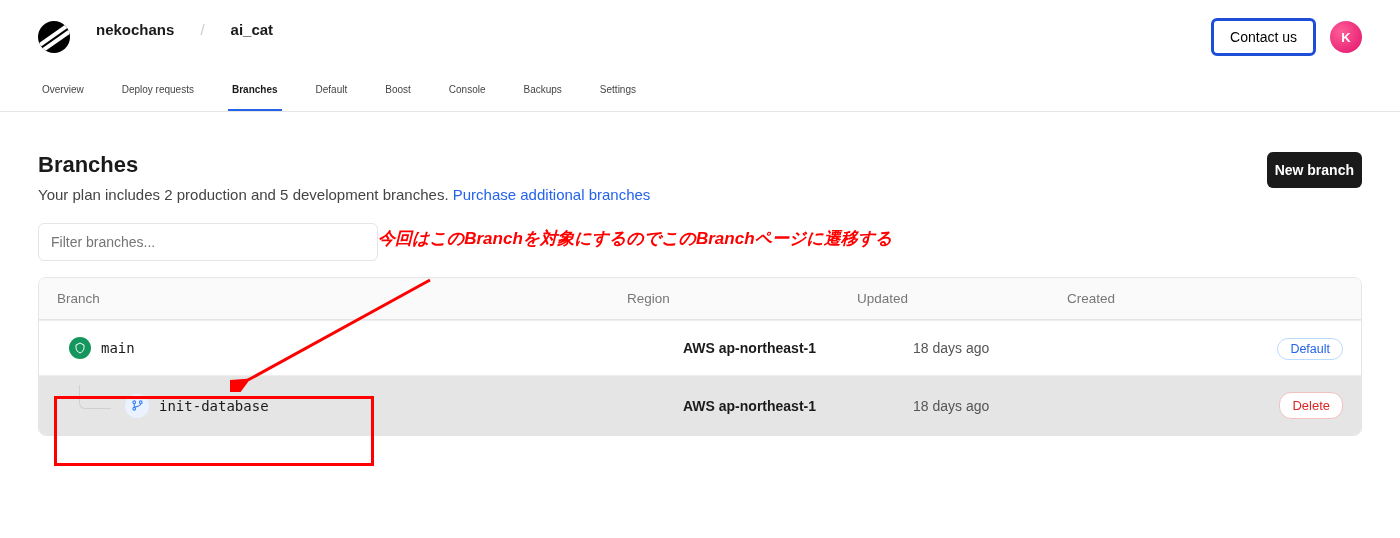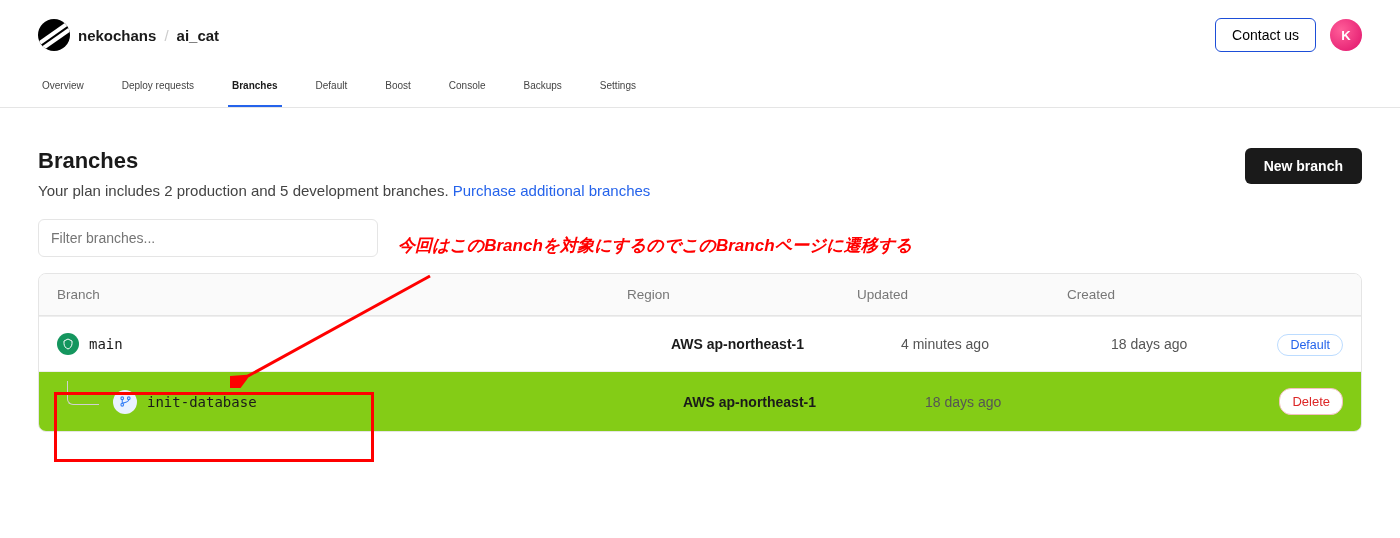--- a/index.html
+++ b/index.html
@@ -1,58 +1,58 @@
 <!DOCTYPE html>
 <html><head>
 <meta charset="utf-8">
 <style>
 * { box-sizing: border-box; margin: 0; padding: 0; }
 body { font-family: -apple-system, BlinkMacSystemFont, "Segoe UI", Helvetica, Arial, sans-serif; color: #1a1a1a; background: #fff; font-size: 14px; }
 
 .header { display: flex; align-items: center; justify-content: space-between; padding: 18px 38px 8px; }
-.breadcrumb { display: flex; align-items: center; gap: 8px; font-size: 15px; font-weight: 600; }
+.breadcrumb { display: flex; align-items: flex-start; gap: 26px; font-size: 15px; font-weight: 600; }
 .logo { width: 32px; height: 32px; border-radius: 50%; background: #000; position: relative; overflow: hidden; }
 .logo::before, .logo::after { content: ""; position: absolute; background: #fff; }
 .logo::before { width: 36px; height: 4px; top: 12px; left: -2px; transform: rotate(-35deg); }
 .logo::after { width: 36px; height: 4px; top: 18px; left: 0; transform: rotate(-35deg); }
 .crumb-sep { color: #ccc; font-weight: 400; }
 .crumb-org { color: #1a1a1a; }
 .crumb-repo { color: #1a1a1a; }
 
 .header-right { display: flex; align-items: center; gap: 14px; }
-.contact-btn { border: 1px solid #1d4ed8; background: #fff; border-radius: 6px; padding: 8px 16px; font-size: 14px; font-weight: 500; cursor: pointer; }
+.contact-btn { border: 3px solid #1d4ed8; background: #fff; border-radius: 6px; padding: 8px 16px; font-size: 14px; font-weight: 500; cursor: pointer; }
 .avatar { width: 32px; height: 32px; border-radius: 50%; background: radial-gradient(circle at 35% 35%, #ff5e99, #e0116a); display: flex; align-items: center; justify-content: center; color: #fff; font-size: 13px; font-weight: 700; }
 
 .nav { display: flex; gap: 30px; padding: 10px 38px 0; border-bottom: 1px solid #e5e5e5; }
 .nav-item { padding: 10px 4px 14px; font-size: 10px; color: #444; cursor: pointer; border-bottom: 2px solid transparent; }
 .nav-item.active { font-weight: 700; color: #1a1a1a; border-bottom-color: #2563eb; }
 
 .main { padding: 40px 38px; position: relative; }
 .page-head { display: flex; justify-content: space-between; align-items: flex-start; margin-bottom: 20px; }
 .page-title { font-size: 22px; font-weight: 700; margin-bottom: 8px; }
 .page-sub { font-size: 15px; color: #444; }
 .page-sub a { color: #2563eb; text-decoration: none; }
-.new-branch-btn { background: #1a1a1a; color: #fff; border: none; border-radius: 6px; padding: 10px 19px; font-size: 14px; font-weight: 600; cursor: pointer; }
+.new-branch-btn { background: #1a1a1a; color: #fff; border: none; border-radius: 6px; padding: 10px 8px; font-size: 14px; font-weight: 600; cursor: pointer; }
 
-.filter-row { display:flex; align-items:flex-end; gap:20px; margin-bottom:16px; }
+.filter-row { display:flex; align-items:flex-start; margin-bottom:16px; }
 .filter-input { flex:0 0 340px; border: 1px solid #e5e5e5; border-radius: 6px; padding: 10px 12px; font-size: 14px; color: #999; background:#fff; }
 .annotation-text { color:#ff0000; font-weight:700; font-size:17px; white-space:nowrap; padding-top:4px;font-style:italic; }
 
 .table { border: 1px solid #e5e5e5; border-radius: 8px; overflow: hidden; }
 .thead { display: flex; background: #fafafa; padding: 13px 18px; font-size: 13.5px; color: #777; border-bottom: 1px solid #e5e5e5; }
 .col-branch { flex: 0 0 570px; }
 .col-region { flex: 0 0 230px; }
 .col-updated { flex: 0 0 210px; }
 .col-created { flex: 1; }
 .col-action { flex: 0 0 90px; text-align: right; }
 
 .trow { display: flex; align-items: center; padding: 16px 18px; border-top: 1px solid #eee; }
 .trow:first-of-type { border-top: none; }
-.trow.highlight { background: #84cc16; gap: 12px; }
-.branch-cell { display: flex; align-items: center; gap: 10px; font-family: ui-monospace, SFMono-Regular, Menlo, monospace; font-size: 14px; }
+.trow.highlight { background: #e5e5e5; }
+.branch-cell { display: flex; align-items: center; gap: 10px; font-family: ui-monospace, SFMono-Regular, Menlo, monospace; font-size: 14px; margin-left: 12px; }
 .region-cell { font-weight: 600; margin-left: 44px; }
 .time-cell { color: #555; }
 
 .shield-icon { width: 22px; height: 22px; border-radius: 50%; background: #14965e; display: flex; align-items: center; justify-content: center; }
 .shield-icon svg { width: 12px; height: 14px; stroke: #fff; fill: none; stroke-width: 2; }
 
 .child-connector { width: 32px; height: 24px; border-left: 1.5px solid #d0d0d0; border-bottom: 1.5px solid #d0d0d0; border-bottom-left-radius: 6px; margin-left: 10px; margin-right: 4px; margin-top: -18px; }
 .branch-chip { width: 24px; height: 24px; border-radius: 50%; background: #eaf2ff; display: flex; align-items: center; justify-content: center; }
 .branch-chip svg { width: 13px; height: 13px; stroke: #3b82f6; fill: none; stroke-width: 2; }
 
@@ -117,21 +117,20 @@
     <div class="trow">
       <div class="col-branch branch-cell">
         <span class="shield-icon">
           <svg viewBox="0 0 24 24">
               <path d="M12 2 L20 6 V11 C20 16 16.5 20.5 12 22 C7.5 20.5 4 16 4 11 V6 Z"></path>
             </svg>
         </span>
         <span>main</span>
       </div>
       <div class="col-region region-cell">AWS ap-northeast-1</div>
-      <div class="col-updated time-cell">4 minutes ago</div>
       <div class="col-created time-cell">18 days ago</div>
       <div class="col-action"><span class="badge-default">Default</span></div>
     </div>
 
     <div class="trow highlight">
       <div class="col-branch branch-cell">
         <span class="child-connector"></span>
         <span class="branch-chip">
           <svg viewBox="0 0 24 24">
               <circle cx="6" cy="6" r="2.5"></circle>

